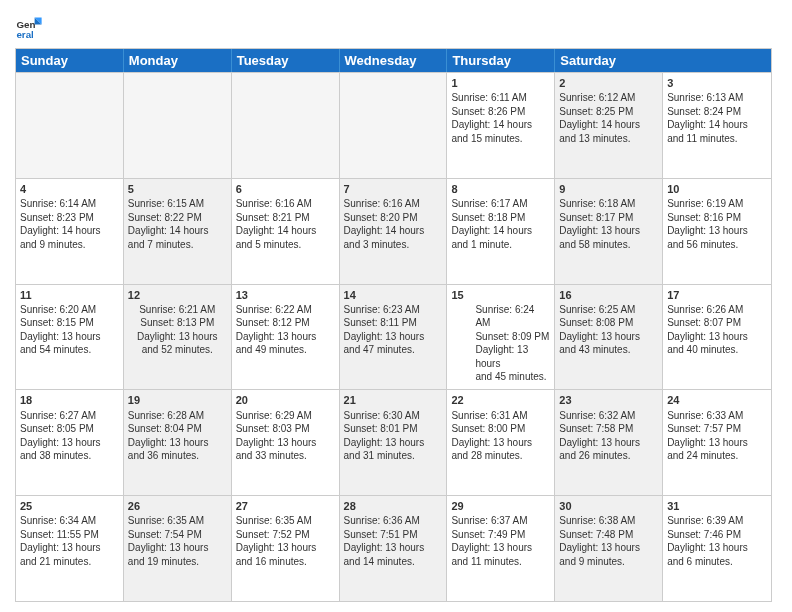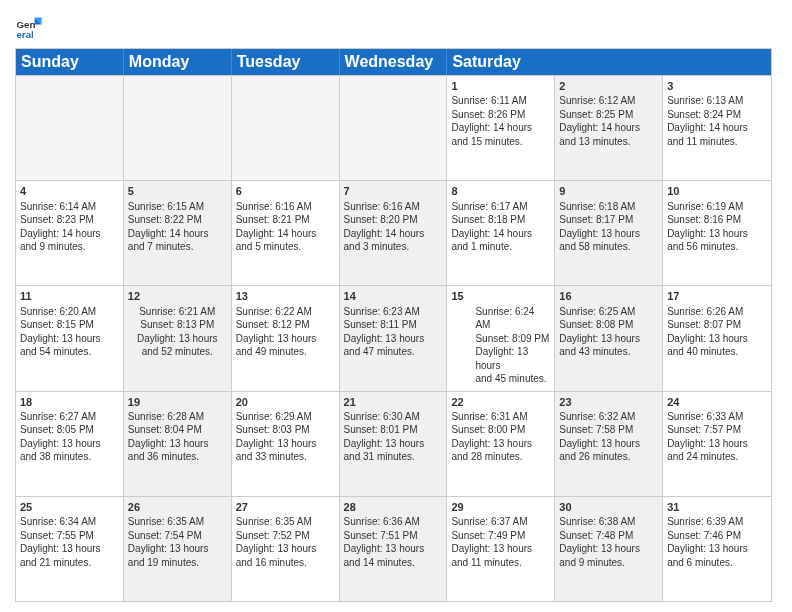--- a/index.html
+++ b/index.html
@@ -59,21 +59,21 @@
       flex-direction: column;
       border: 1px solid #ccc;
     }
     .cal-header {
       display: grid;
       grid-template-columns: repeat(7, 1fr);
       background: #1a6fc4;
     }
     .cal-header-cell {
       color: #fff;
-      font-size: 16px;
+      font-size: 13px;
       font-weight: bold;
       padding: 4px 5px;
       border-right: 1px solid #3a8fd4;
       text-align: left;
     }
     .cal-header-cell:last-child { border-right: none; }
     .cal-body {
       display: flex;
       flex-direction: column;
       flex: 1;
@@ -132,20 +132,21 @@
     </div>
   </div>
 
   <div class="calendar">
     <div class="cal-header">
 
     <div class="cal-header-cell">Sunday</div>
         <div class="cal-header-cell">Monday</div>
         <div class="cal-header-cell">Tuesday</div>
         <div class="cal-header-cell">Wednesday</div>
+        <div class="cal-header-cell">Thursday</div>
         <div class="cal-header-cell">Saturday</div>
       </div>
     <div class="cal-body">
 
     <div class="cal-row">
           <div class="cal-cell empty"></div>
           <div class="cal-cell empty"></div>
           <div class="cal-cell empty"></div>
           <div class="cal-cell empty"></div>
           <div class="cal-cell">
@@ -320,21 +321,21 @@
             <div class="cell-text" style="white-space: pre-line;">Sunrise: 6:33 AM
 Sunset: 7:57 PM
 Daylight: 13 hours
 and 24 minutes.</div>
           </div>
         </div>
         <div class="cal-row">
           <div class="cal-cell">
             <span class="day-number">25</span>
             <div class="cell-text" style="white-space: pre-line;">Sunrise: 6:34 AM
-Sunset: 7:55 PM
+Sunset: 11:55 PM
 Daylight: 13 hours
 and 21 minutes.</div>
           </div>
           <div class="cal-cell shaded">
             <span class="day-number">26</span>
             <div class="cell-text" style="white-space: pre-line;">Sunrise: 6:35 AM
 Sunset: 7:54 PM
 Daylight: 13 hours
 and 19 minutes.</div>
           </div>

